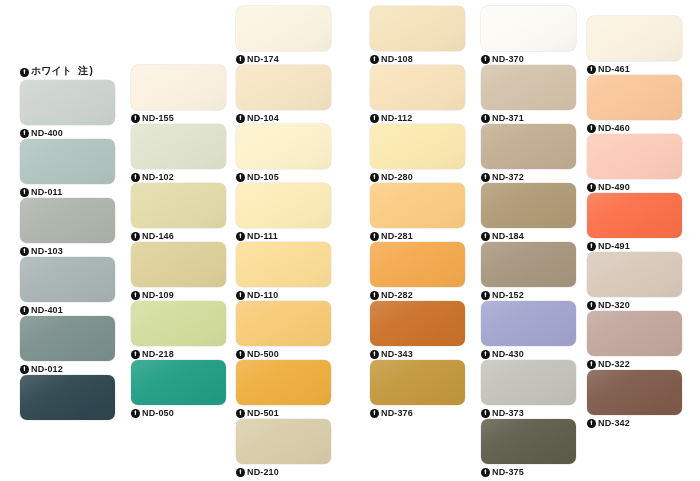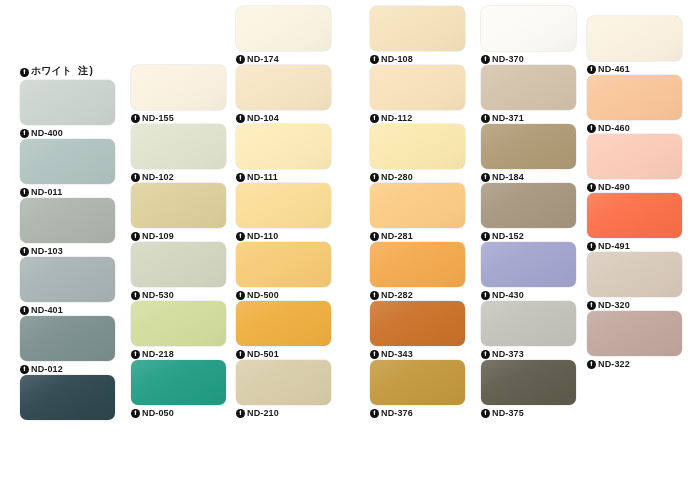--- a/index.html
+++ b/index.html
@@ -136,34 +136,34 @@
         </div>
       </div>
       <div class="cell">
         <div class="chip" style="background: rgb(224, 228, 205);"></div>
         <div class="lbl">
           <span class="ico"></span>
           <span class="code">ND-102</span>
         </div>
       </div>
       <div class="cell">
+        <div class="chip" style="background: rgb(227, 219, 168);"></div>
+        <div class="lbl">
+          <span class="ico"></span>
+          <span class="code">ND-146</span>
+        </div>
+      </div>
+      <div class="cell">
         <div class="chip" style="background: rgb(221, 208, 154);"></div>
         <div class="lbl">
           <span class="ico"></span>
           <span class="code">ND-109</span>
         </div>
       </div>
       <div class="cell">
-        <div class="chip" style="background: rgb(211, 214, 192);"></div>
-        <div class="lbl">
-          <span class="ico"></span>
-          <span class="code">ND-530</span>
-        </div>
-      </div>
-      <div class="cell">
         <div class="chip" style="background: rgb(211, 221, 157);"></div>
         <div class="lbl">
           <span class="ico"></span>
           <span class="code">ND-218</span>
         </div>
       </div>
       <div class="cell">
         <div class="chip" style="background: rgb(34, 158, 133);"></div>
         <div class="lbl">
           <span class="ico"></span>
@@ -180,20 +180,27 @@
         </div>
       </div>
       <div class="cell">
         <div class="chip" style="background: rgb(246, 229, 195);"></div>
         <div class="lbl">
           <span class="ico"></span>
           <span class="code">ND-104</span>
         </div>
       </div>
       <div class="cell">
+        <div class="chip" style="background: rgb(253, 242, 202);"></div>
+        <div class="lbl">
+          <span class="ico"></span>
+          <span class="code">ND-105</span>
+        </div>
+      </div>
+      <div class="cell">
         <div class="chip" style="background: rgb(253, 236, 184);"></div>
         <div class="lbl">
           <span class="ico"></span>
           <span class="code">ND-111</span>
         </div>
       </div>
       <div class="cell">
         <div class="chip" style="background: rgb(251, 221, 150);"></div>
         <div class="lbl">
           <span class="ico"></span>
@@ -282,20 +289,27 @@
         </div>
       </div>
       <div class="cell">
         <div class="chip" style="background: rgb(212, 195, 171);"></div>
         <div class="lbl">
           <span class="ico"></span>
           <span class="code">ND-371</span>
         </div>
       </div>
       <div class="cell">
+        <div class="chip" style="background: rgb(195, 174, 146);"></div>
+        <div class="lbl">
+          <span class="ico"></span>
+          <span class="code">ND-372</span>
+        </div>
+      </div>
+      <div class="cell">
         <div class="chip" style="background: rgb(176, 155, 118);"></div>
         <div class="lbl">
           <span class="ico"></span>
           <span class="code">ND-184</span>
         </div>
       </div>
       <div class="cell">
         <div class="chip" style="background: rgb(168, 151, 127);"></div>
         <div class="lbl">
           <span class="ico"></span>
@@ -358,16 +372,23 @@
         <div class="lbl">
           <span class="ico"></span>
           <span class="code">ND-320</span>
         </div>
       </div>
       <div class="cell">
         <div class="chip" style="background: rgb(194, 167, 157);"></div>
         <div class="lbl">
           <span class="ico"></span>
           <span class="code">ND-322</span>
+        </div>
+      </div>
+      <div class="cell">
+        <div class="chip" style="background: rgb(127, 91, 75);"></div>
+        <div class="lbl">
+          <span class="ico"></span>
+          <span class="code">ND-342</span>
         </div>
       </div>
     </div>
   </div>
 
 </body></html>

